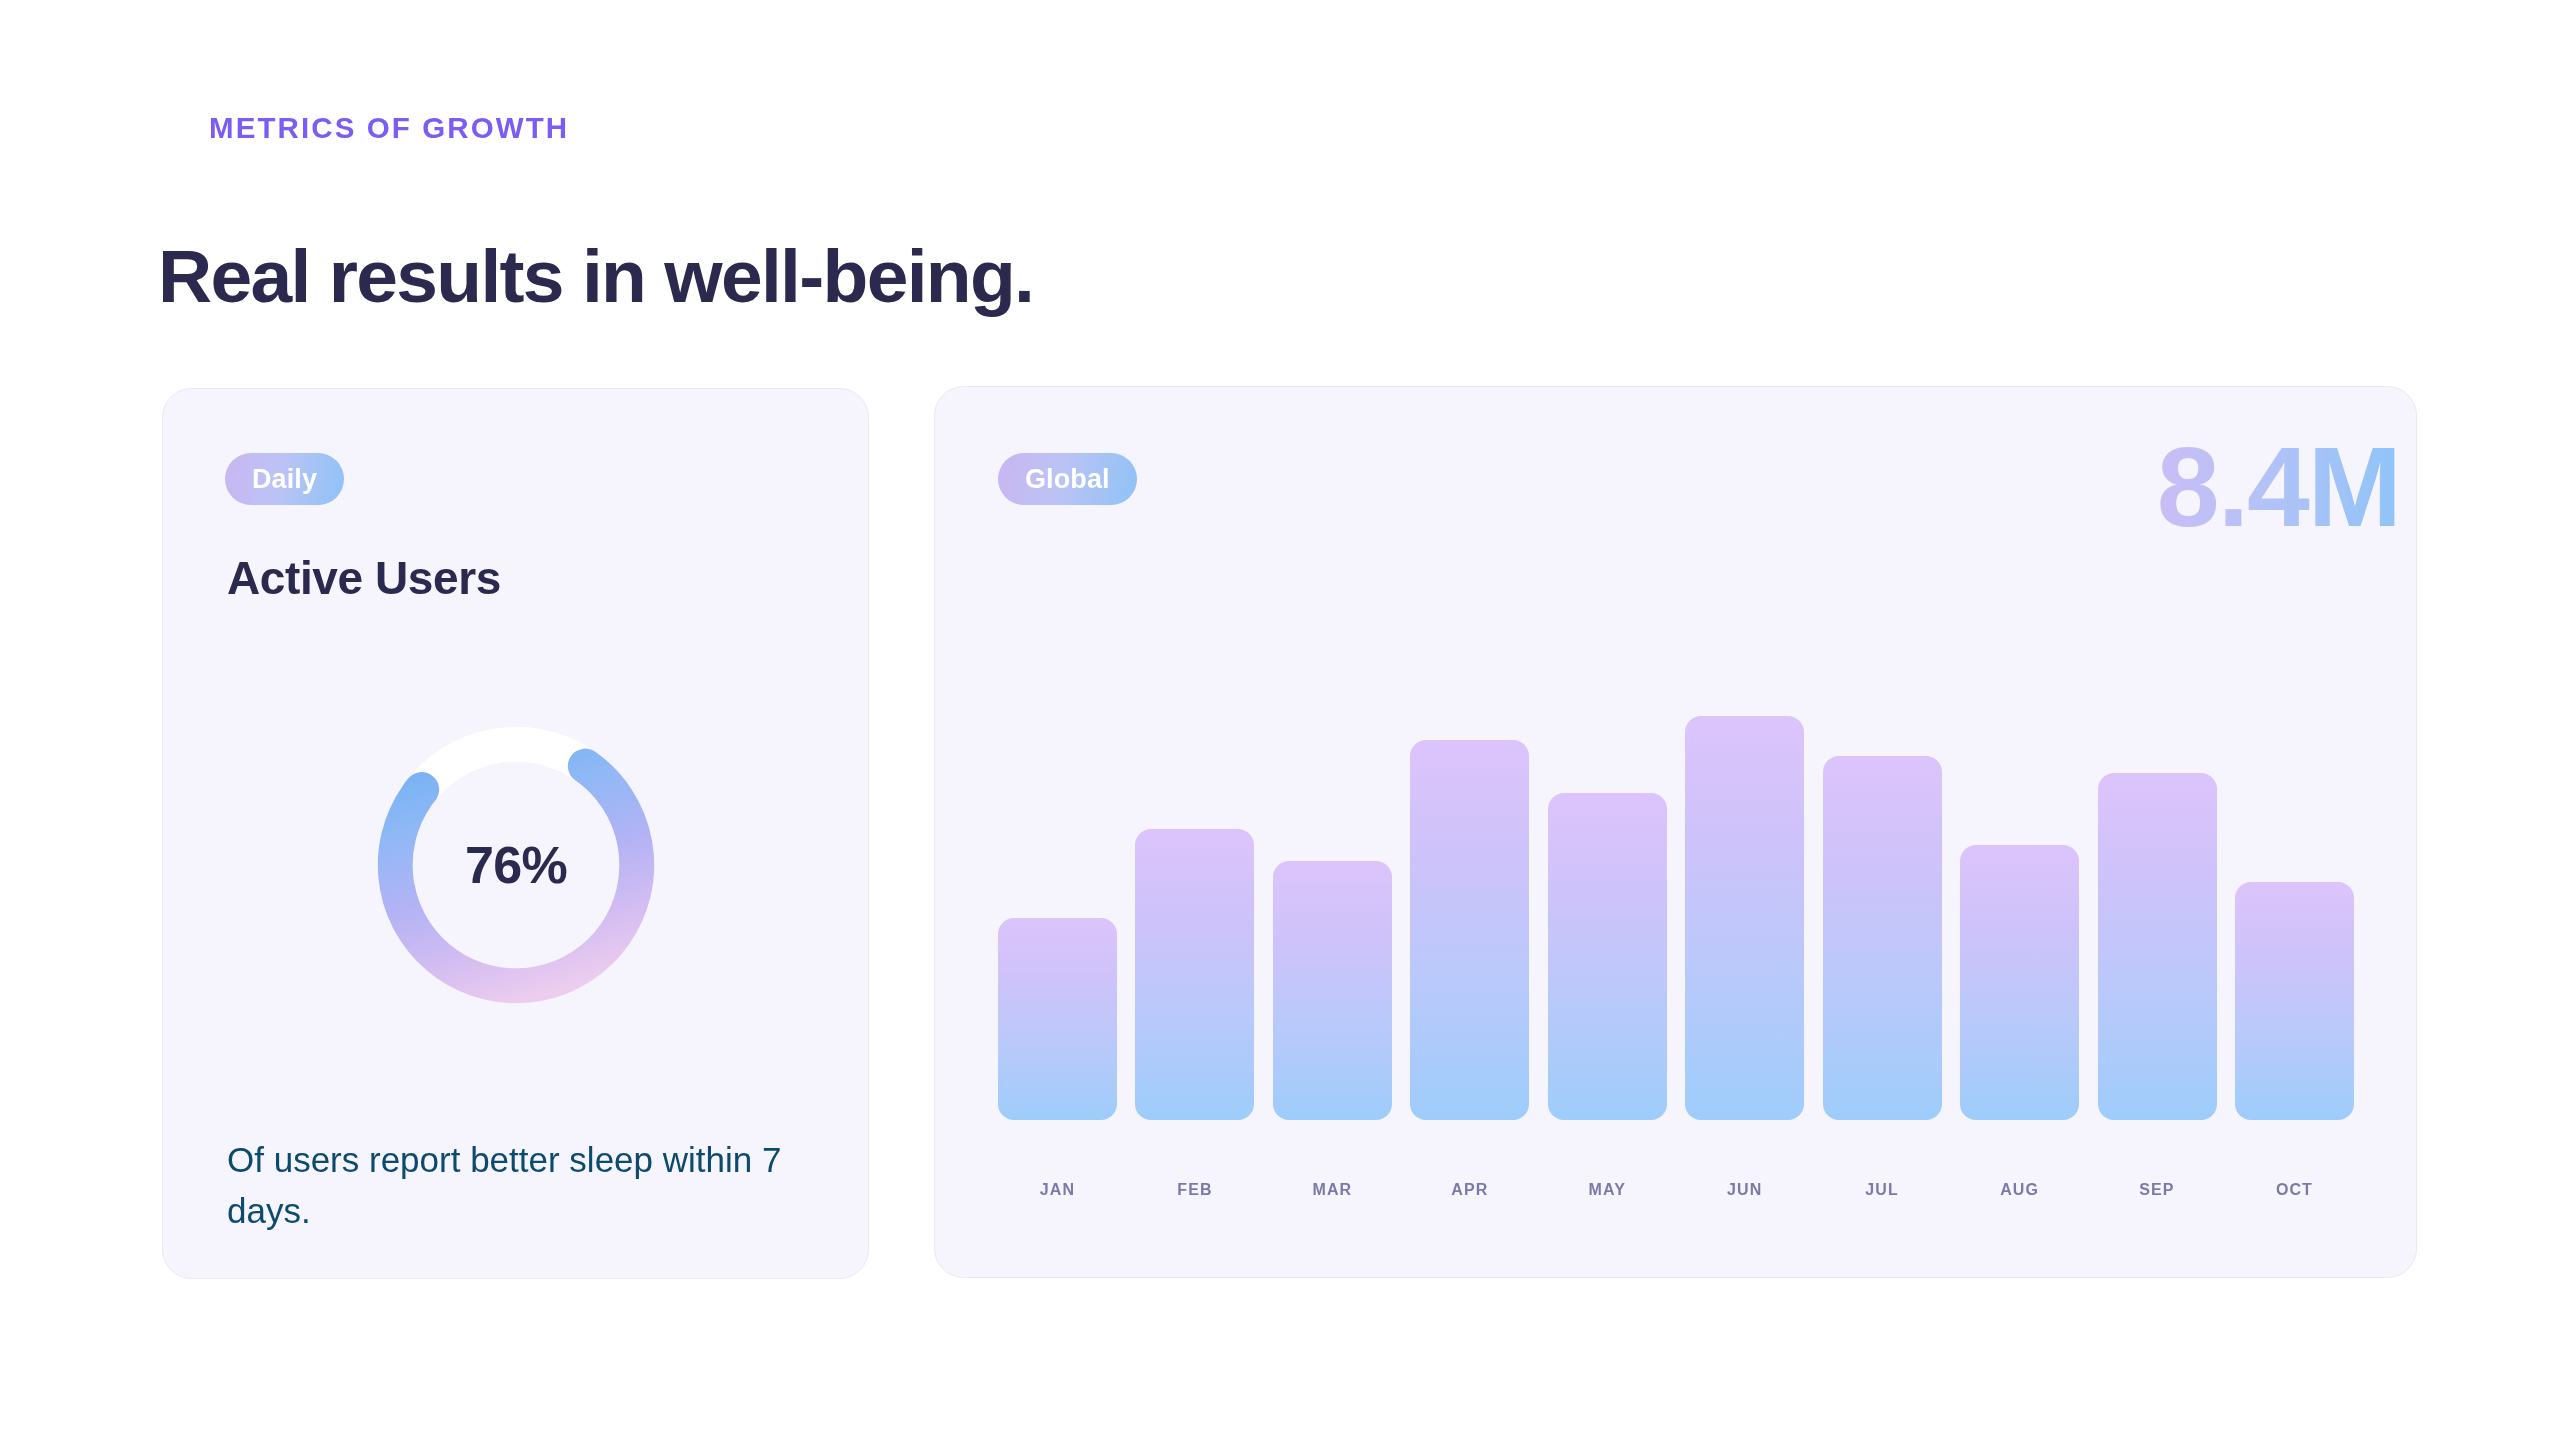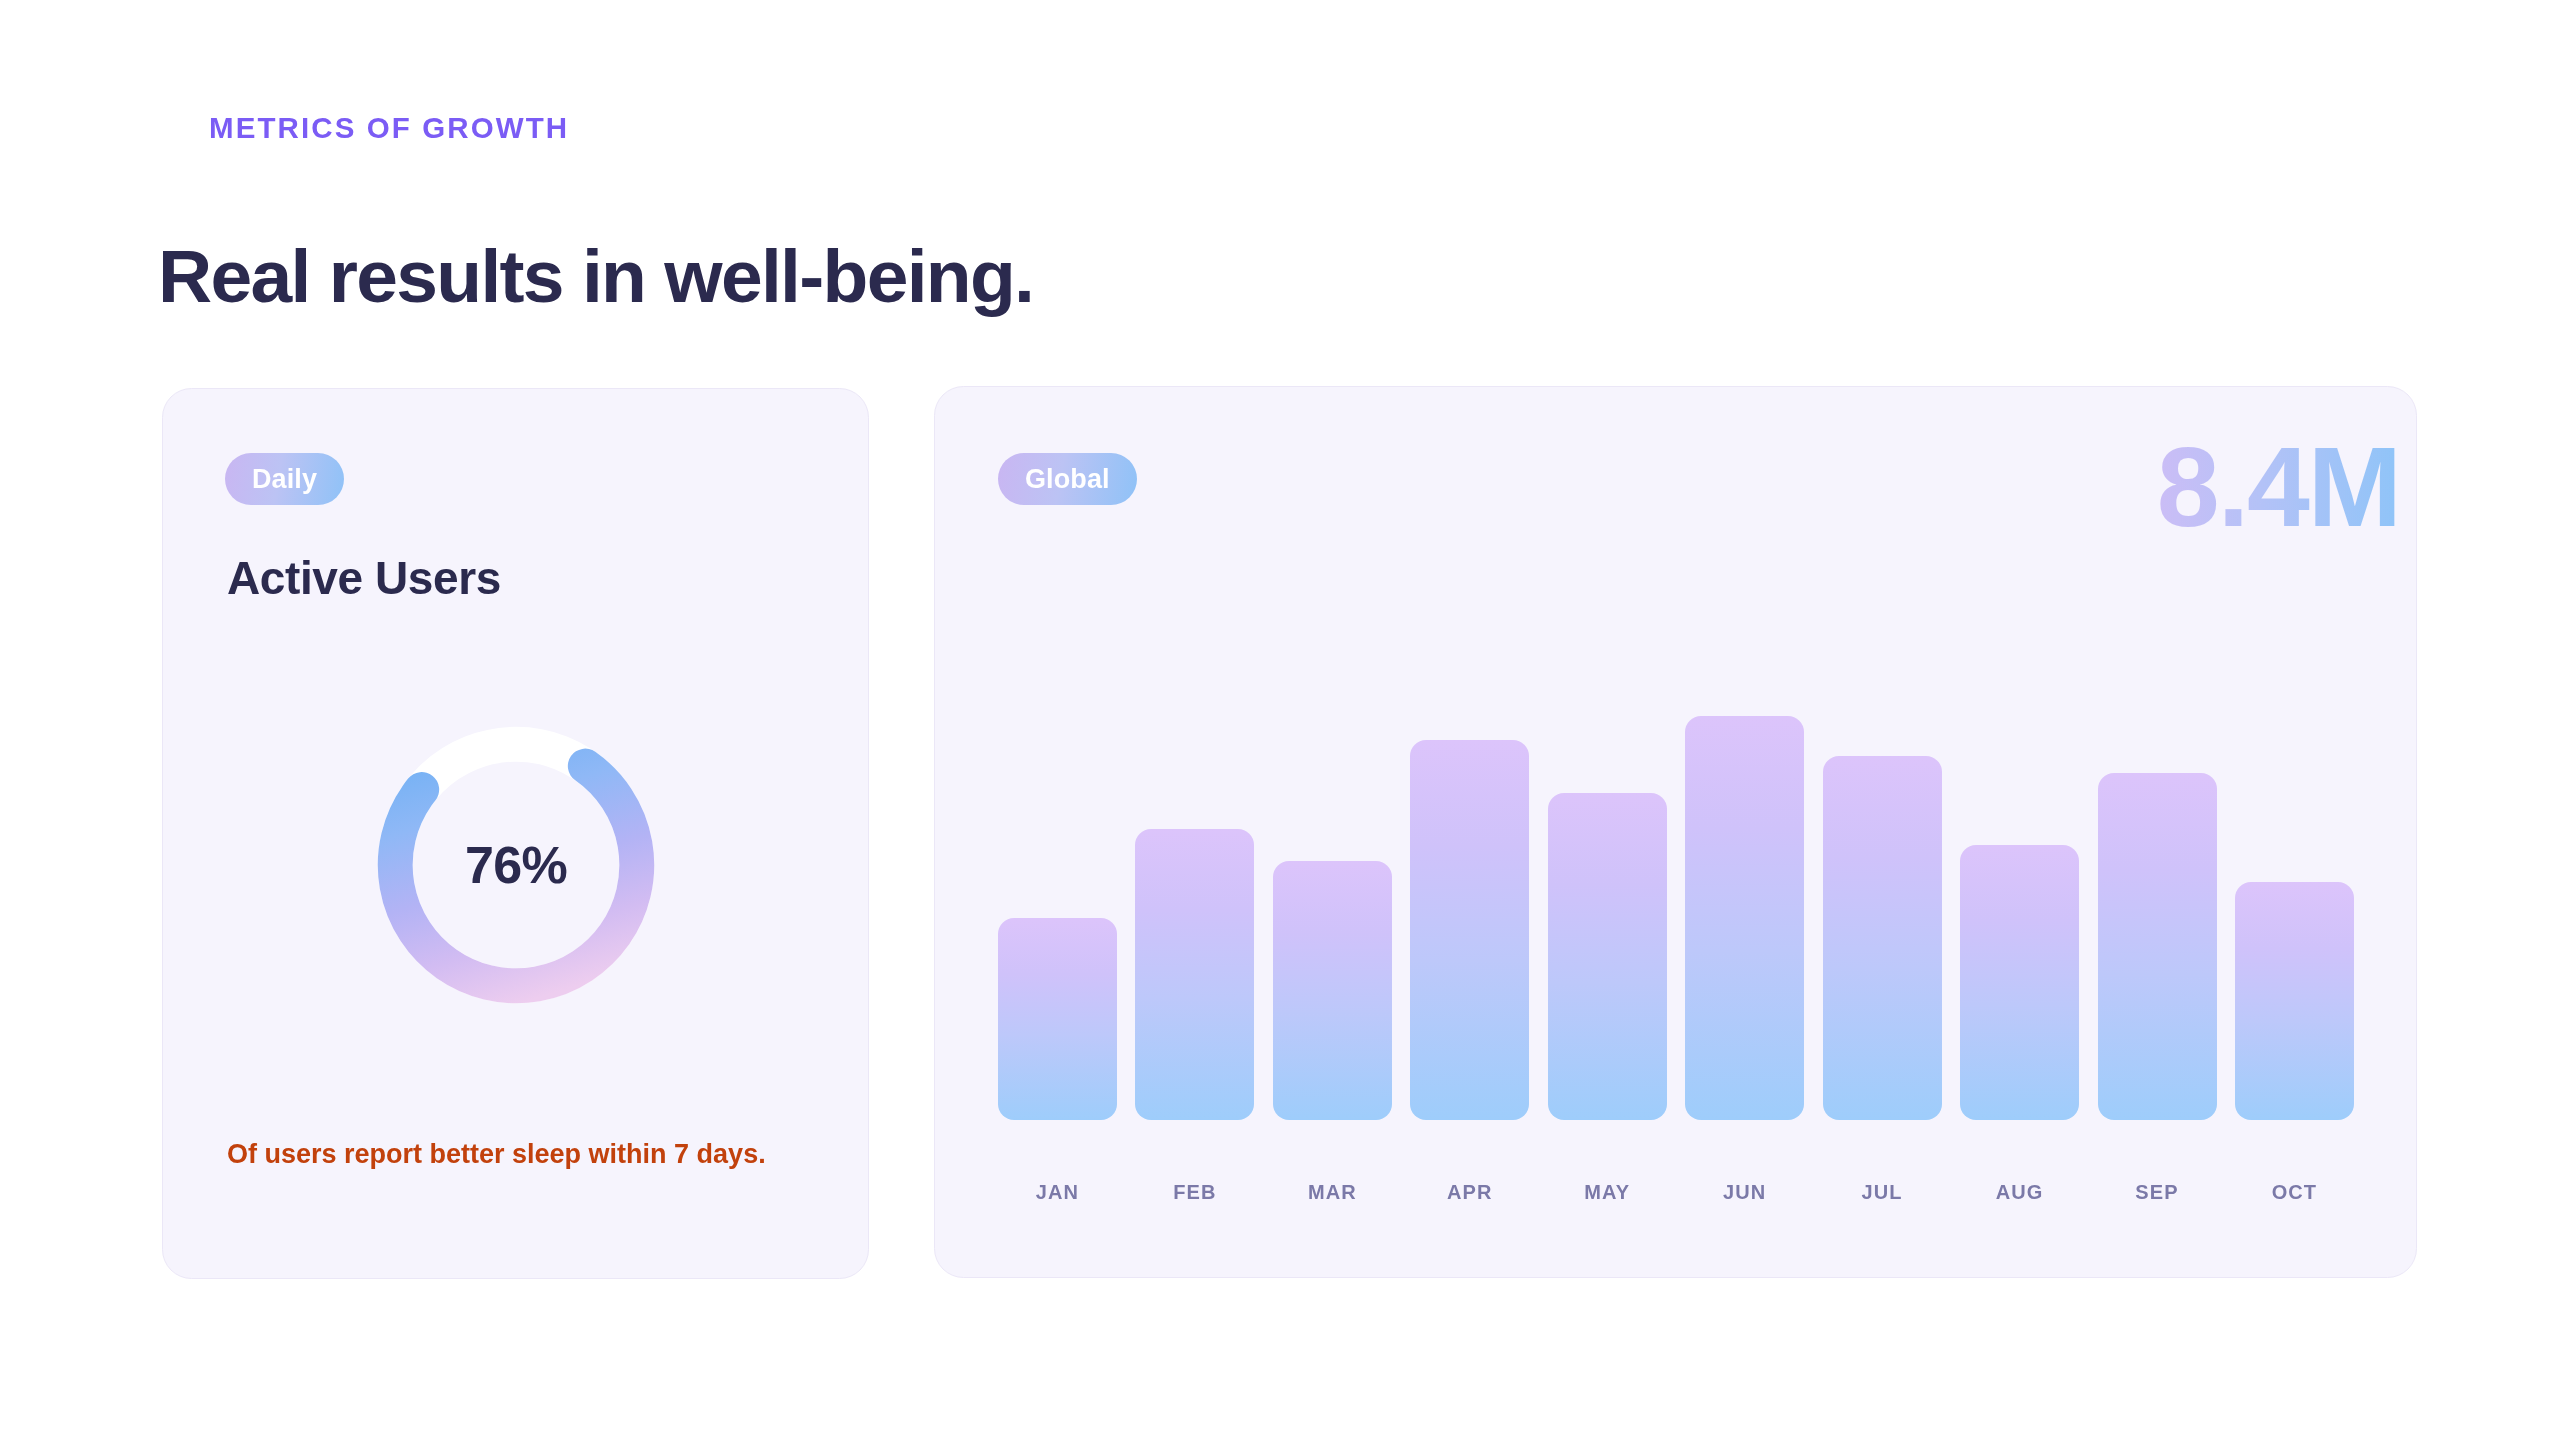--- a/index.html
+++ b/index.html
@@ -137,23 +137,23 @@
     color: #2b2a4e;
     letter-spacing: -0.7px;
   }
 
   
   .caption {
     position: absolute;
     left: 227px;
     top: 1135px;
     width: 557px;
-    font-size: 27px;
-    font-weight: 700;
-    color: #c2410c;
+    font-size: 35px;
+    font-weight: 400;
+    color: #0c4a6e;
     line-height: 1.45;
   }
 
   
   .chart {
     position: absolute;
     left: 998px;
     top: 711px;
     width: 1356px;
     height: 409px;
@@ -184,21 +184,21 @@
     position: absolute;
     left: 0;
     right: 0;
     top: 470px;
     display: flex;
     justify-content: space-between;
   }
   .axis-label {
     width: 119px;
     text-align: center;
-    font-size: 20px;
+    font-size: 16px;
     font-weight: 700;
     letter-spacing: 1.1px;
     color: #7b79a8;
   }
 </style>
 </head>
 <body>
 
 <div class="page">
 

